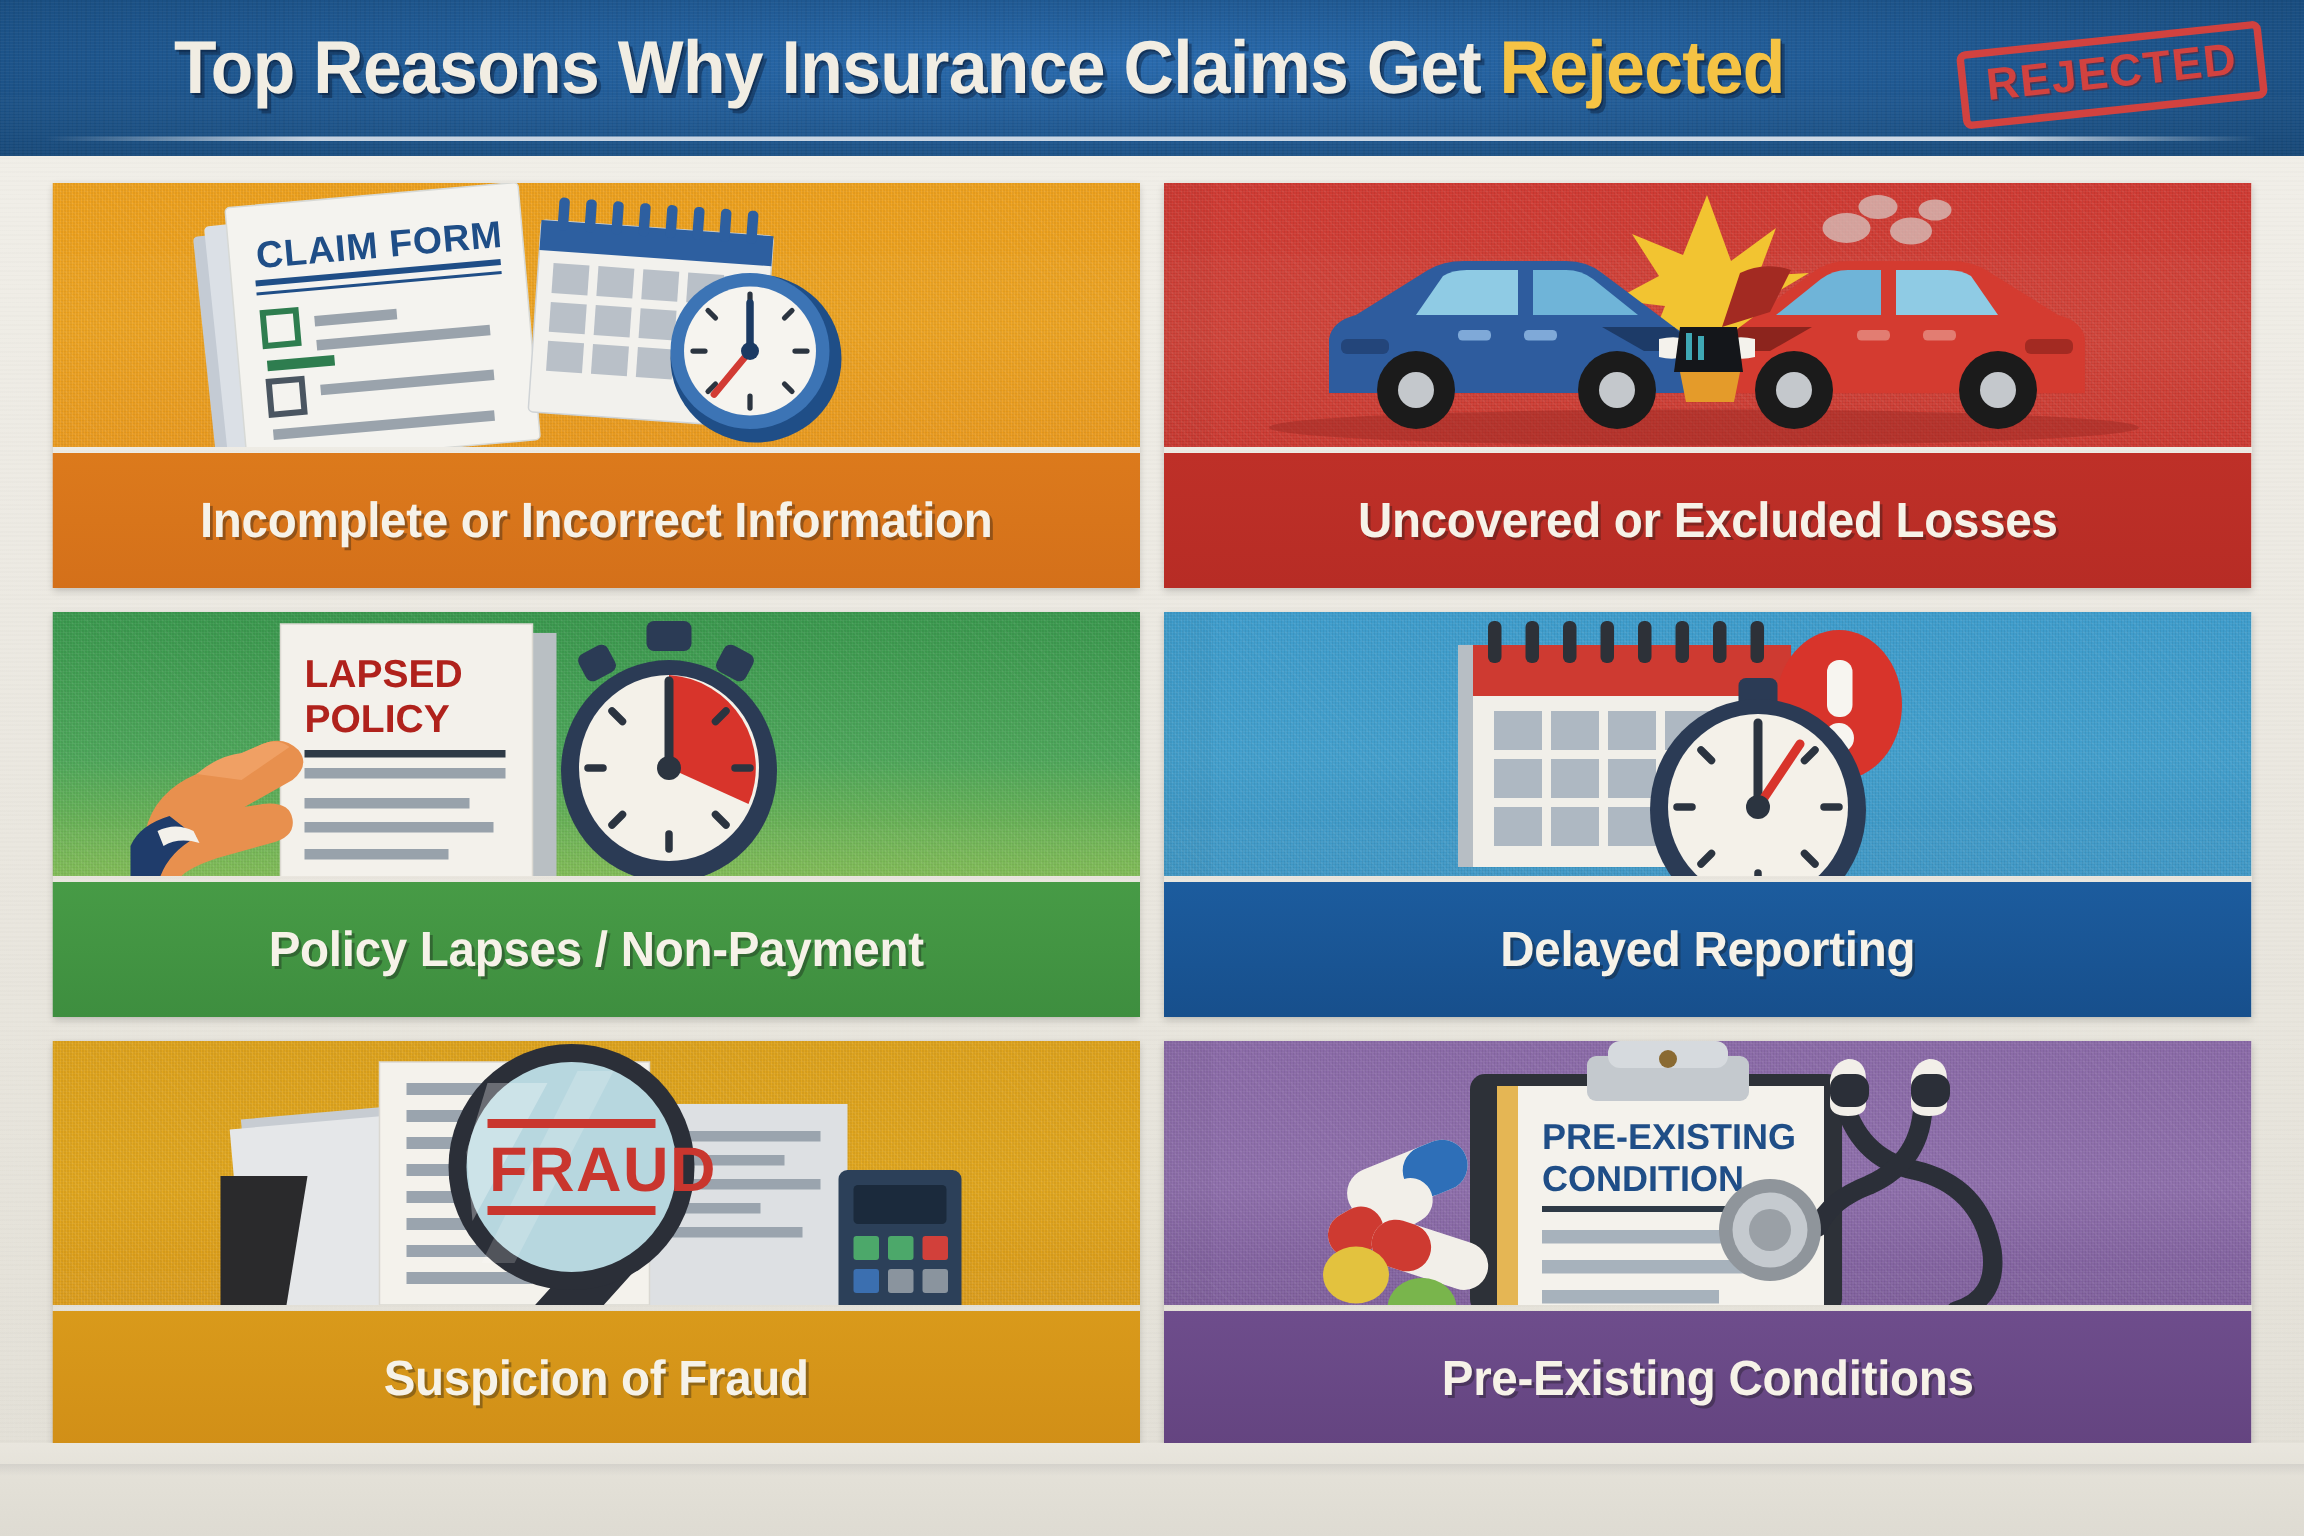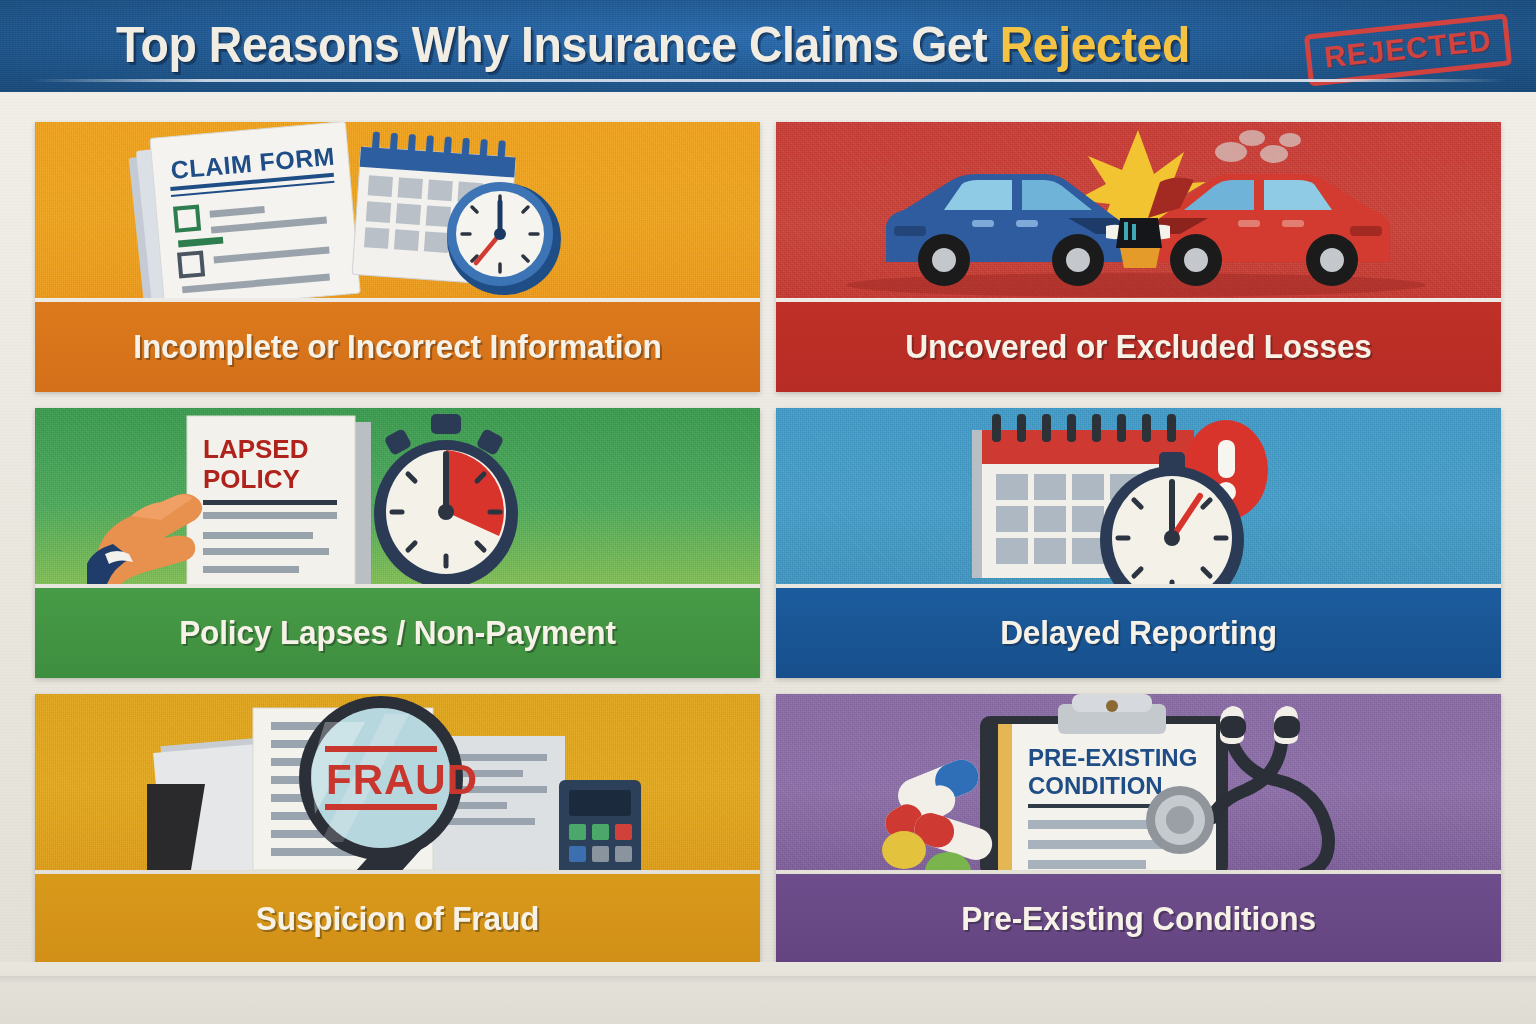--- a/index.html
+++ b/index.html
@@ -19,21 +19,21 @@
   .canvas::after{
     content:""; position:absolute; inset:0;
     background-image:
       repeating-linear-gradient(0deg, rgba(0,0,0,.012) 0 1px, transparent 1px 3px),
       repeating-linear-gradient(90deg, rgba(255,255,255,.02) 0 1px, transparent 1px 3px);
     pointer-events:none;
   }
 
   
   .header{
-    position:absolute; left:0; top:0; width:1536px; height:92px;
+    position:absolute; left:0; top:0; width:1536px; height:104px;
     background:
       radial-gradient(ellipse at 48% 40%, #2A6BAE 0%, #205A94 45%, #164776 100%);
     overflow:hidden;
   }
   .header::before{
     content:""; position:absolute; inset:0;
     background-image:
       repeating-linear-gradient(0deg, rgba(255,255,255,.035) 0 1px, transparent 1px 2px),
       repeating-linear-gradient(90deg, rgba(0,0,0,.045) 0 1px, transparent 1px 3px);
   }

